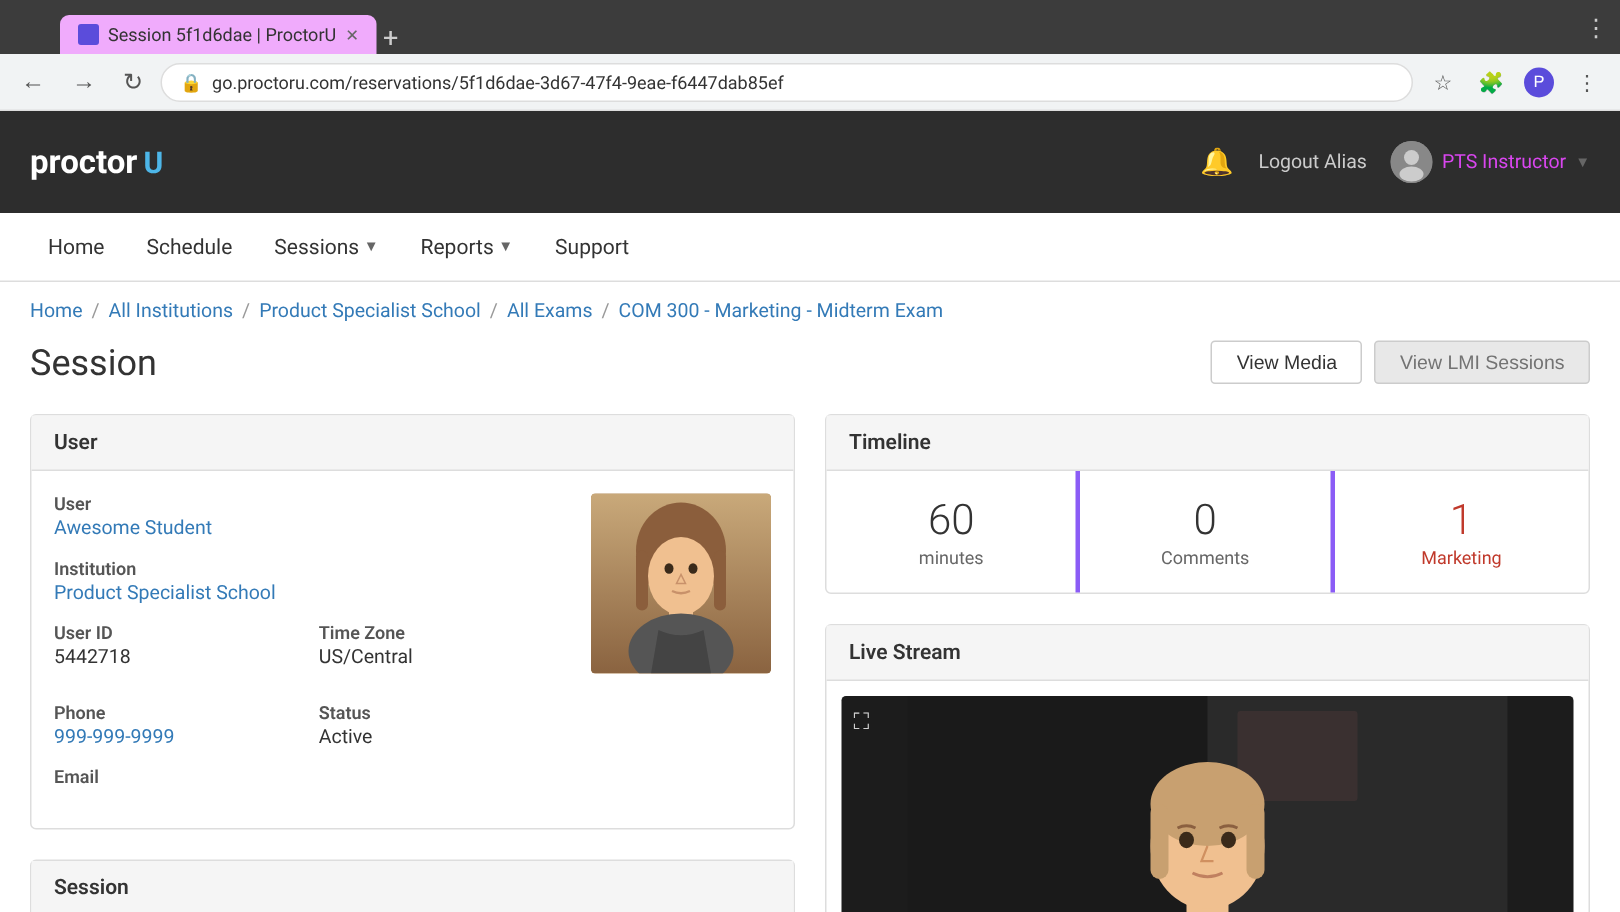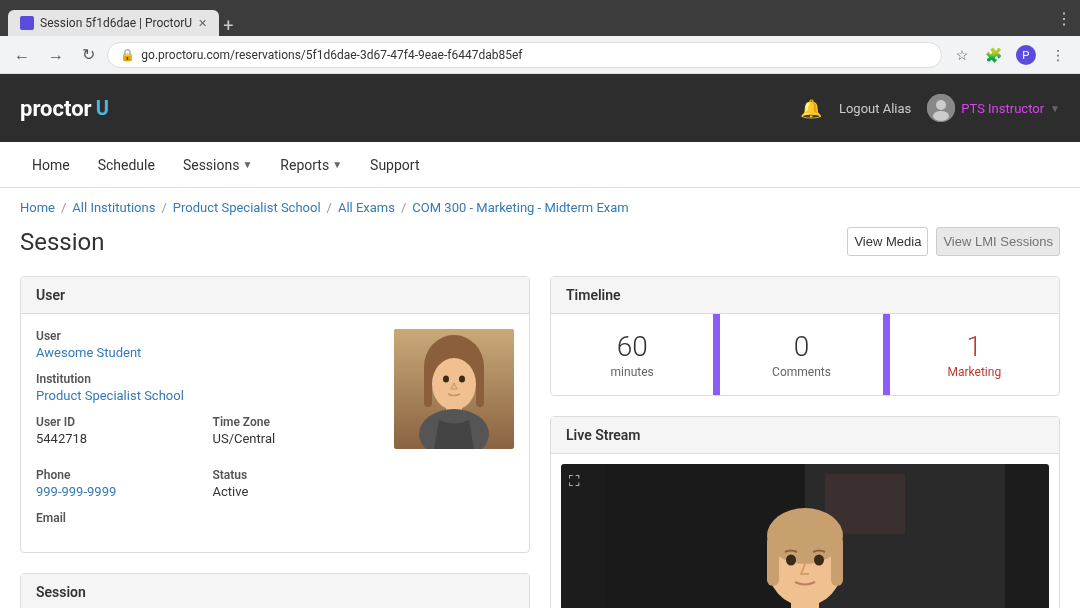--- a/index.html
+++ b/index.html
@@ -1,21 +1,21 @@
 <!DOCTYPE html>
 <html><head>
   <meta charset="utf-8">
   <style>
     * { margin: 0; padding: 0; box-sizing: border-box; }
     body { font-family: -apple-system, BlinkMacSystemFont, 'Segoe UI', Roboto, sans-serif; font-size: 14px; background: #fff; }
 
     
     .browser-chrome { background: #3c3c3c; height: 36px; display: flex; align-items: center; padding: 0 8px; gap: 6px; }
     .browser-tabs { display: flex; align-items: flex-end; height: 100%; }
-    .browser-tab { background: #e5e5e5; border-radius: 6px 6px 0 0; padding: 6px 12px; font-size: 12px; color: #333; display: flex; align-items: center; gap: 6px; min-width: 200px; }
+    .browser-tab { background: #f0abfc; border-radius: 6px 6px 0 0; padding: 6px 12px; font-size: 12px; color: #333; display: flex; align-items: center; gap: 6px; min-width: 200px; margin-left: 32px; }
     .tab-favicon { width: 14px; height: 14px; background: #5b4cdb; border-radius: 2px; }
     .tab-close { margin-left: auto; color: #666; cursor: pointer; font-size: 11px; }
     .tab-new { color: #ccc; font-size: 18px; margin-left: 4px; cursor: pointer; }
 
     
     .address-bar-row { background: #f1f3f4; height: 38px; display: flex; align-items: center; padding: 0 8px; gap: 6px; border-bottom: 1px solid #ddd; }
     .nav-btn { background: none; border: none; cursor: pointer; color: #555; font-size: 16px; padding: 4px 6px; border-radius: 50%; }
     .address-bar { flex: 1; background: #fff; border: 1px solid #ddd; border-radius: 20px; height: 26px; display: flex; align-items: center; padding: 0 12px; gap: 6px; font-size: 12px; color: #333; }
     .address-lock { color: #5f6368; font-size: 12px; }
     .address-text { flex: 1; }
@@ -42,21 +42,21 @@
     .breadcrumb { padding: 12px 20px; font-size: 13px; color: #666; display: flex; align-items: center; gap: 6px; }
     .breadcrumb a { color: #337ab7; text-decoration: none; }
     .breadcrumb-sep { color: #999; }
 
     
     .page-content { padding: 0 20px 20px; }
     .page-header { display: flex; align-items: center; justify-content: space-between; margin-bottom: 20px; }
     .page-title { font-size: 24px; font-weight: 400; color: #333; }
     .header-actions { display: flex; gap: 8px; }
 
-    .btn { padding: 6px 6px; font-size: 13px; border-radius: 3px; cursor: pointer; border: 1px solid transparent; }
+    .btn { padding: 6px 16px; font-size: 13px; border-radius: 3px; cursor: pointer; border: 1px solid transparent; }
     .btn-default { background: #fff; border-color: #ccc; color: #333; }
     .btn-active { background: #e8e8e8; border-color: #ccc; color: #737373; }
 
     
     .main-grid { display: grid; grid-template-columns: 1fr 1fr; gap: 20px; }
 
     
     .card { border: 1px solid #ddd; border-radius: 4px; background: #fff; }
     .card-header { background: #f5f5f5; border-bottom: 1px solid #ddd; padding: 10px 15px; font-size: 14px; font-weight: 600; color: #333; }
     .card-body { padding: 15px; }
@@ -65,21 +65,21 @@
     .user-info-grid { display: flex; gap: 15px; }
     .user-details { flex: 1; }
     .info-row { margin-bottom: 12px; }
     .info-label { font-size: 12px; font-weight: 600; color: #555; margin-bottom: 2px; }
     .info-value { font-size: 13px; color: #333; }
     .info-value a { color: #337ab7; text-decoration: none; }
     .user-photo { width: 120px; height: 120px; border-radius: 3px; background: #c8a882; object-fit: cover; overflow: hidden; flex-shrink: 0; }
 
     
     .timeline-stats { display: grid; grid-template-columns: 1fr 1fr 1fr; }
-    .stat-cell { text-align: center; padding: 16px 8px; border-right: 7px solid #8b5cf6; }
+    .stat-cell { text-align: center; padding: 16px 8px; border-right: 3px solid #8b5cf6; }
     .stat-cell:last-child { border-right: none; }
     .stat-number { font-size: 28px; font-weight: 300; color: #333; }
     .stat-number.red { color: #c0392b; }
     .stat-label { font-size: 12px; color: #666; margin-top: 2px; }
 
     
     .session-card { margin-top: 20px; }
 
     
     .right-stream { width: 100%; height: 165px; background: #1c1c1c; border-radius: 3px; overflow: hidden; position: relative; }

